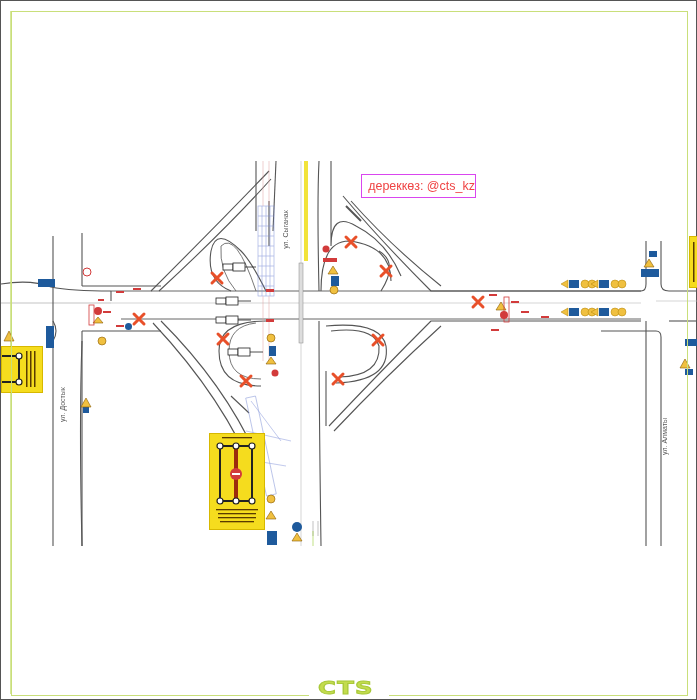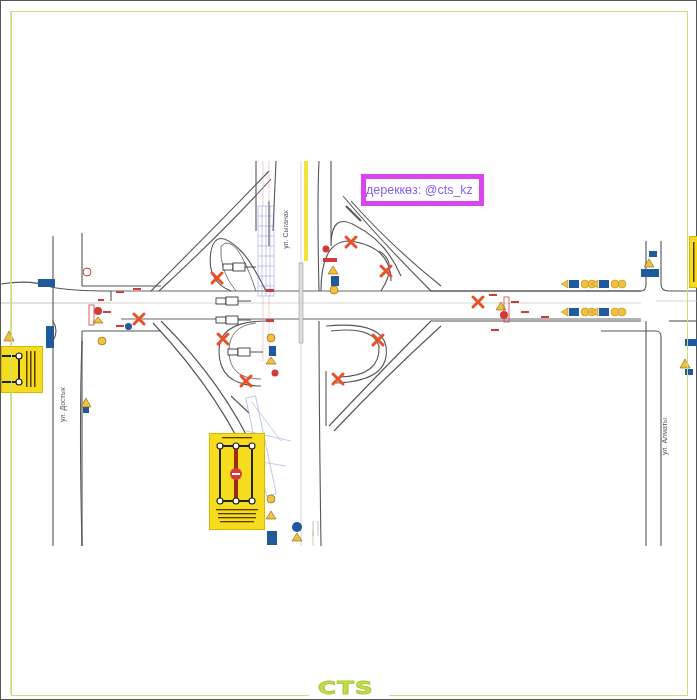--- a/index.html
+++ b/index.html
@@ -2,21 +2,21 @@
 <html><head>
 <meta charset="utf-8">
 <style>
   html, body { margin:0; padding:0; background:#ffffff; }
   body { width:697px; height:700px; position:relative; overflow:hidden; font-family:"Liberation Sans", sans-serif; }
   .outer { position:absolute; left:0; top:0; width:695px; height:698px; border:1px solid #555; background:#fff; }
   .frame { position:absolute; left:10px; top:10px; width:675px; height:683px; border:1.5px solid #c9df7a; pointer-events:none; }
   .logo-bg { position:absolute; left:308px; top:677px; width:80px; height:20px; background:#fff; }
   .logo { position:absolute; left:317px; top:676px; font-family:"DejaVu Sans", sans-serif; font-weight:bold; font-size:18px; letter-spacing:1px; color:#c3dc4e; -webkit-text-stroke:1px #a9c93a; transform:scaleX(1.35); transform-origin:left; }
   svg.map { position:absolute; left:0; top:0; }
-  .source-box { position:absolute; left:360px; top:173px; width:113px; height:22px; border:5px solid #d946ef; background:#fff; font-size:12.5px; color:#8b5cf6; line-height:22px; text-align:left; }
+  .source-box { position:absolute; left:360px; top:173px; width:113px; height:22px; border:1px solid #d946ef; background:#fff; font-size:12.5px; color:#ef4444; line-height:22px; text-align:right; }
   .street { position:absolute; font-size:7px; color:#555; transform:rotate(-90deg); transform-origin:center; white-space:nowrap; }
   .sign-yellow { position:absolute; background:#f5dc1e; border:1px solid #d7b800; }
 </style>
 </head>
 <body>
 
 <div class="outer">
 
   <svg class="map" width="697" height="700" viewBox="0 0 697 700">
     <g fill="none" stroke="#555" stroke-width="1.1">

